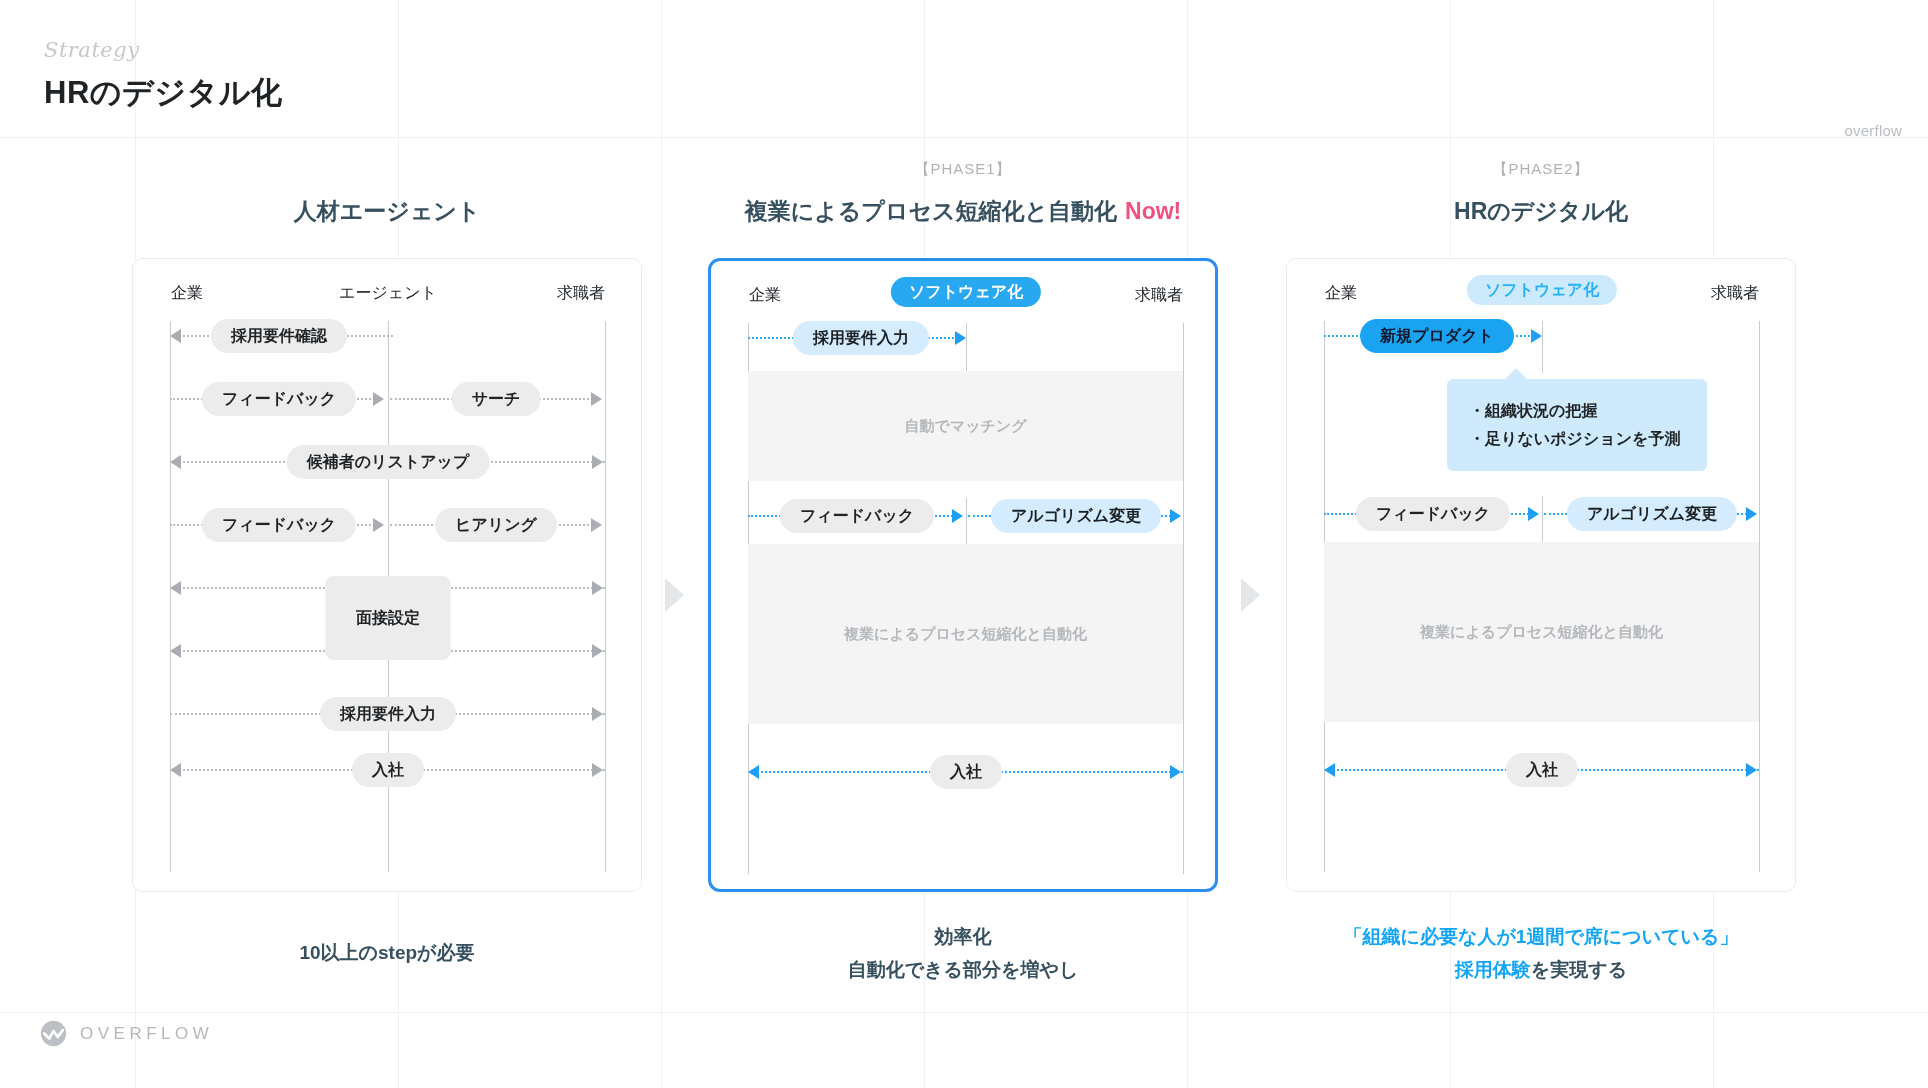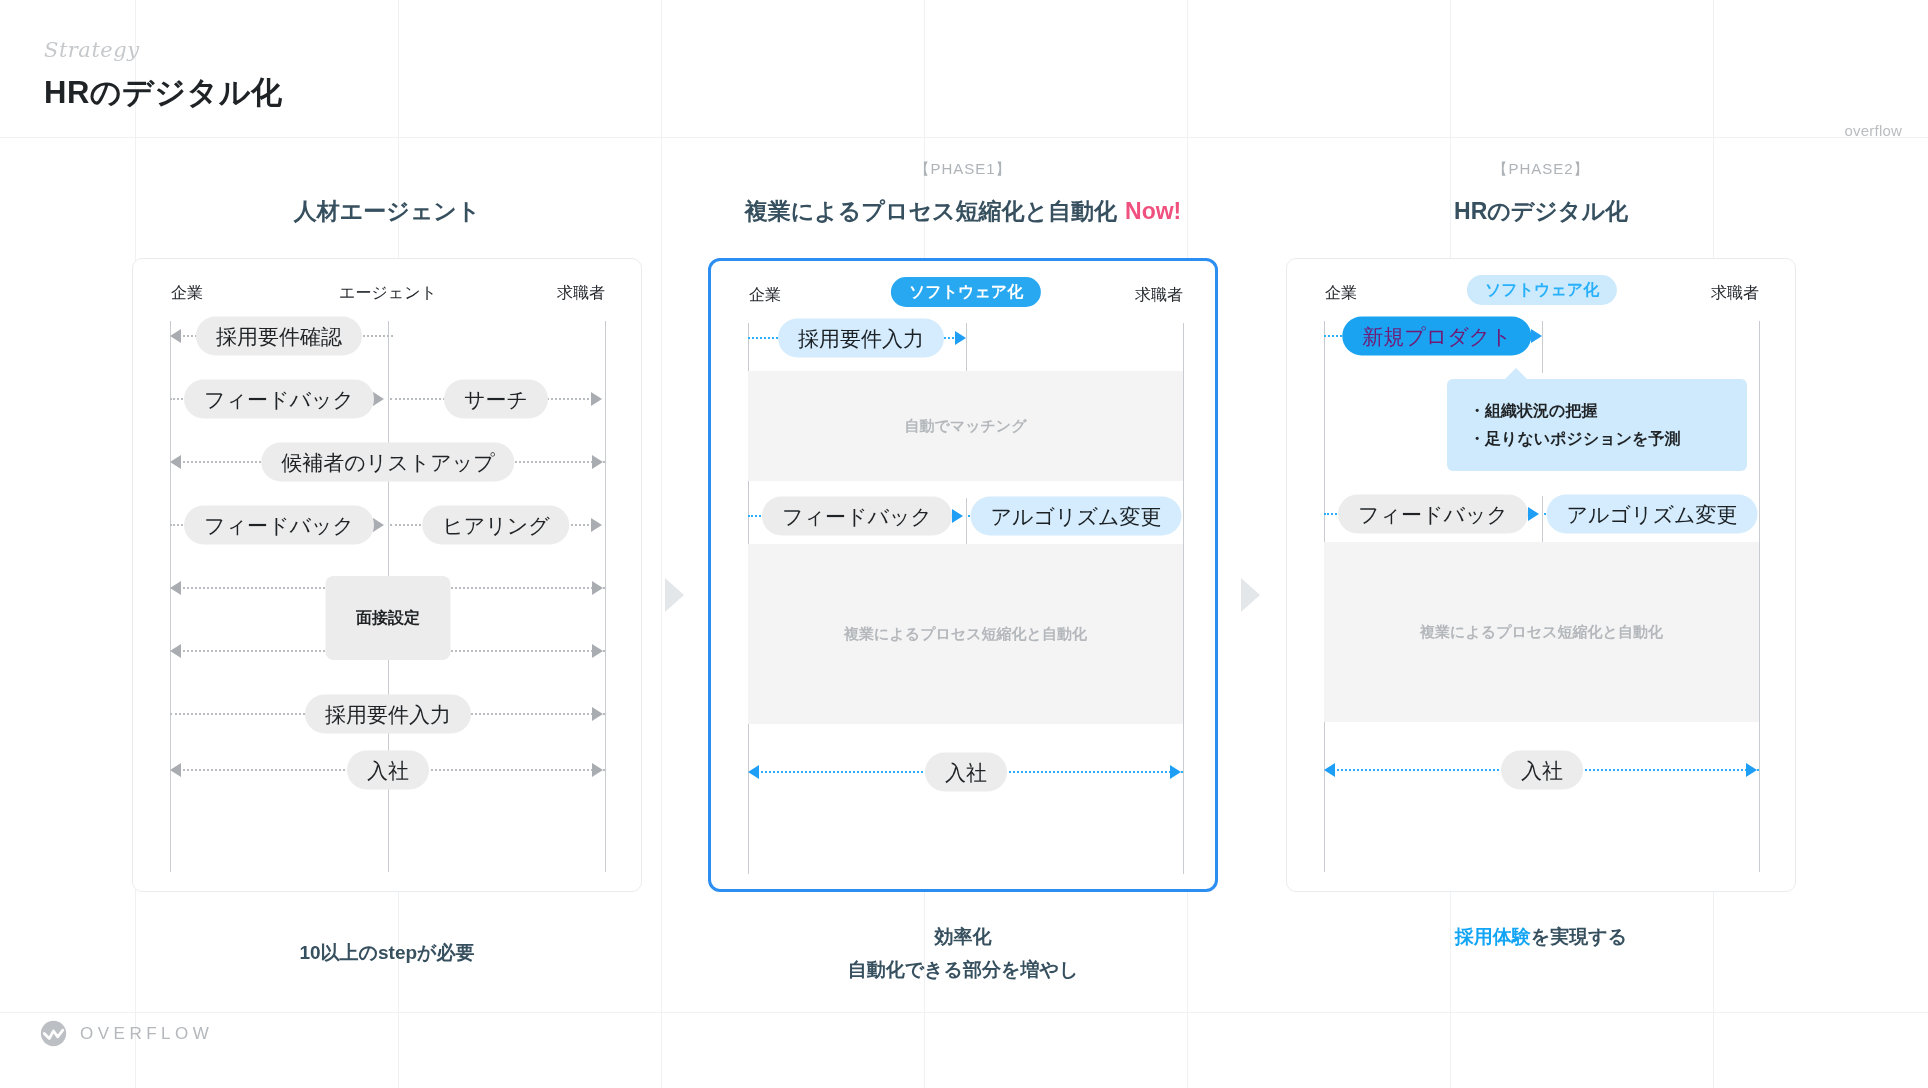--- a/index.html
+++ b/index.html
@@ -74,25 +74,25 @@
     border-top:7px solid transparent; border-bottom:7px solid transparent;
   }
   .ahead.r { border-left:11px solid #a9adb1; }
   .ahead.l { border-right:11px solid #a9adb1; }
   .ahead.r.blue { border-left-color:#1e9ef5; }
   .ahead.l.blue { border-right-color:#1e9ef5; }
 
   .chip {
     position:absolute; top:50%; transform:translate(-50%,-50%);
     padding:9px 20px; border-radius:999px;
-    font-size:21px; font-weight:normal; white-space:nowrap; line-height:1;
+    font-size:16px; font-weight:bold; white-space:nowrap; line-height:1;
   }
   .chip.gray { background:#ececec; color:#1f2326; }
   .chip.softblue { background:#d4ecfd; color:#1b2024; }
-  .chip.solidblue { background:#1aa3f0; color:#701a75; }
+  .chip.solidblue { background:#1aa3f0; color:#0f172a; }
 
   .boxnode {
     position:absolute; transform:translateX(-50%);
     background:#ececec; border-radius:8px;
     display:flex; align-items:center; justify-content:center;
     font-size:16px; font-weight:bold; color:#1f2326;
   }
 
   .graypanel {
     position:absolute; background:#f4f4f4;
@@ -311,21 +311,21 @@
       <div class="lifeline" style="left:255px; top:62px; height:52px;"></div>
       <div class="lifeline" style="left:255px; top:237px; height:52px;"></div>
       <div class="lifeline" style="left:472px; top:62px; height:551px;"></div>
 
       <div class="row" style="left:0; right:0; top:62px;">
         <div class="dline blue" style="left:37px; width:210px;"></div>
         <div class="ahead r blue" style="left:244px;"></div>
         <div class="chip solidblue" style="left:150px;">新規プロダクト</div>
       </div>
 
-      <div class="callout" style="left:160px; top:120px; width:300px;">
+      <div class="callout" style="left:160px; top:120px; width:260px;">
         <div>・組織状況の把握</div>
         <div>・足りないポジションを予測</div>
       </div>
 
       <div class="row" style="left:0; right:0; top:240px;">
         <div class="dline blue" style="left:37px; width:205px;"></div>
         <div class="ahead r blue" style="left:241px;"></div>
         <div class="chip gray" style="left:146px;">フィードバック</div>
         <div class="dline blue" style="left:257px; width:203px;"></div>
         <div class="ahead r blue" style="left:459px;"></div>
@@ -336,20 +336,21 @@
 
       <div class="row" style="left:0; right:0; top:496px;">
         <div class="ahead l blue" style="left:37px;"></div>
         <div class="dline blue" style="left:50px; width:422px;"></div>
         <div class="ahead r blue" style="left:459px;"></div>
         <div class="chip gray" style="left:255px;">入社</div>
       </div>
     </div>
 
     <div class="foot" style="left:0; width:510px; top:760px;">
+      <div class="hl">「組織に必要な人が1週間で席についている」</div>
       <div><span class="hl">採用体験</span><span>を実現する</span></div>
     </div>
   </div>
 
   <div class="logo">
     <svg class="mark" viewBox="0 0 32 32">
       <circle cx="16" cy="16" r="15" fill="#bcc0c4"></circle>
       <path d="M5 16 L11 22 L16 13 L21 20 L27 12" stroke="#ffffff" stroke-width="3.2" fill="none" stroke-linecap="round" stroke-linejoin="round"></path>
     </svg>
     <div class="word">OVERFLOW</div>

